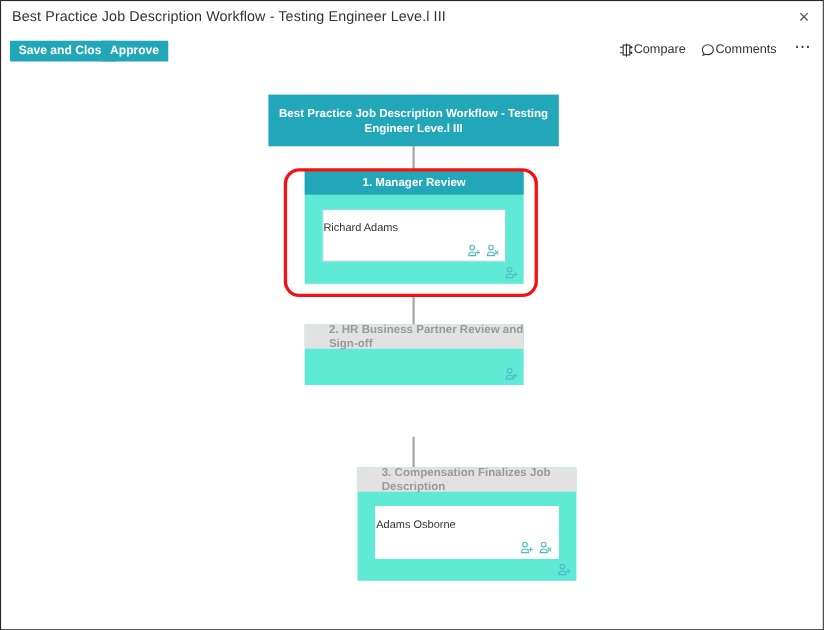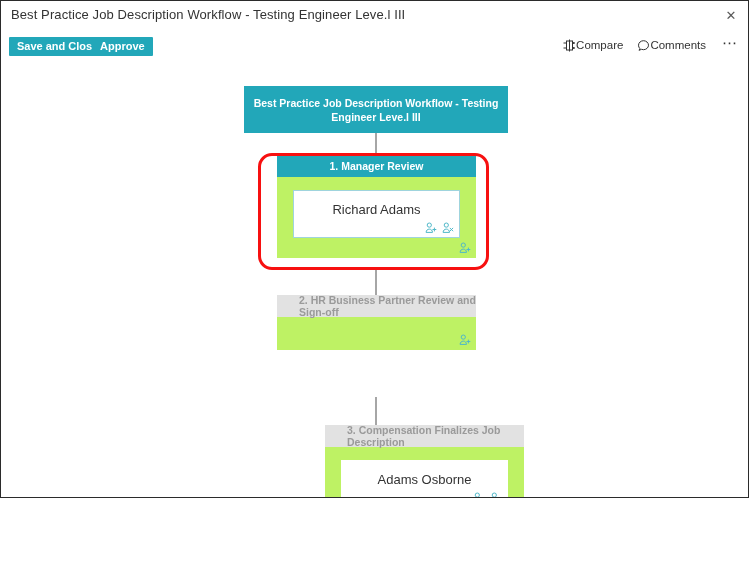--- a/index.html
+++ b/index.html
@@ -8,21 +8,21 @@
     padding: 0;
     background: #ffffff;
   }
   body {
     font-family: "Liberation Sans", sans-serif;
     -webkit-font-smoothing: antialiased;
   }
   #app {
     position: relative;
     width: 749px;
-    height: 498px;
+    height: 573px;
     box-sizing: border-box;
     border: 1px solid #2b2b2b;
     background: #ffffff;
     overflow: hidden;
   }
 
   
   .titlebar {
     position: absolute;
     left: 0; top: 0;
@@ -141,21 +141,21 @@
     font-weight: bold;
     text-align: center;
     line-height: 14px;
   }
 
   
   .step {
     position: absolute;
     left: 276px;
     width: 199px;
-    background: #bef264;
+    background: #5eead4;
     box-sizing: border-box;
   }
   .step-header {
     height: 22px;
     display: flex;
     align-items: center;
     justify-content: center;
     font-size: 10.5px;
     font-weight: bold;
     box-sizing: border-box;
@@ -180,22 +180,22 @@
     box-sizing: border-box;
     height: 48px;
   }
   .person-card.bordered { border: 1px solid #9fd4dd; }
   .person-card.plain { border: 1px solid #ffffff; }
   .person-name {
     position: absolute;
     left: 0;
     right: 0;
     top: 11px;
-    text-align: center;
-    font-size: 13px;
+    text-align: left;
+    font-size: 10px;
     color: #333333;
   }
   .card-icons {
     position: absolute;
     right: 5px;
     bottom: 3px;
     display: flex;
     align-items: center;
     gap: 5px;
   }

